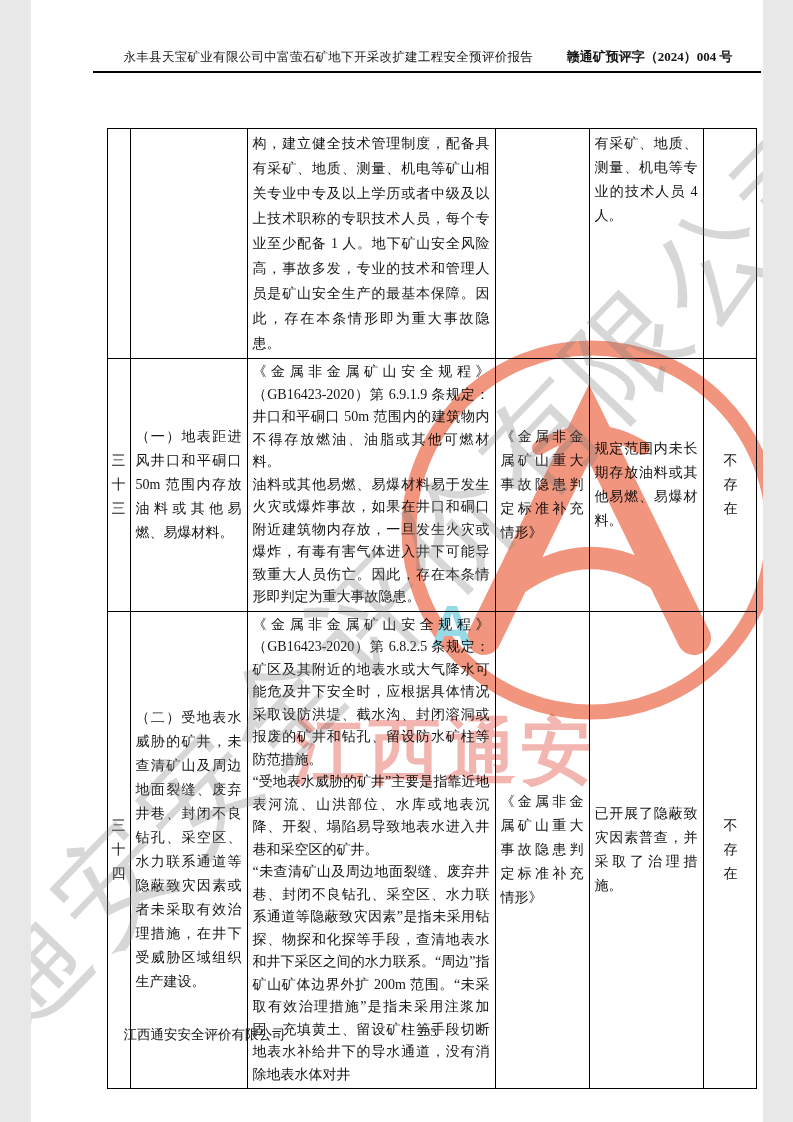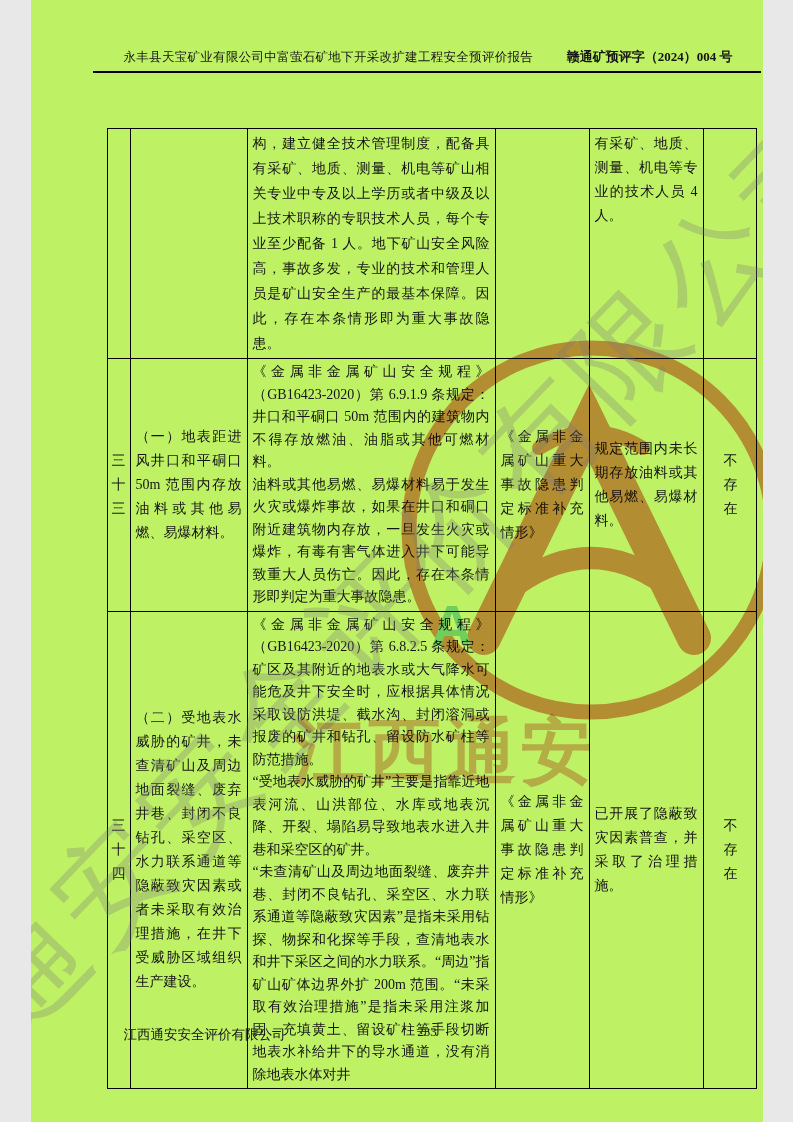--- a/index.html
+++ b/index.html
@@ -1,17 +1,17 @@
 <!DOCTYPE html>
 <html><head>
 <meta charset="utf-8">
 <style>
   html,body{margin:0;padding:0;background:#e8e8e8;}
   .page{
-    position:relative;width:732px;height:1122px;background:#bef264;
+    position:relative;width:732px;height:1122px;background:#ffffff;
     overflow:hidden;margin:0 auto;
     font-family:"Liberation Serif","DejaVu Serif",serif;color:#151515;
   }
   
   .doc-header{
     position:absolute;left:62px;top:48px;width:668px;
     border-bottom:2px solid #000;padding-bottom:5px;
     display:flex;justify-content:space-between;align-items:flex-end;
   }
   .doc-header .h-left{font-size:12.5px;margin-left:31px;letter-spacing:.3px;}

